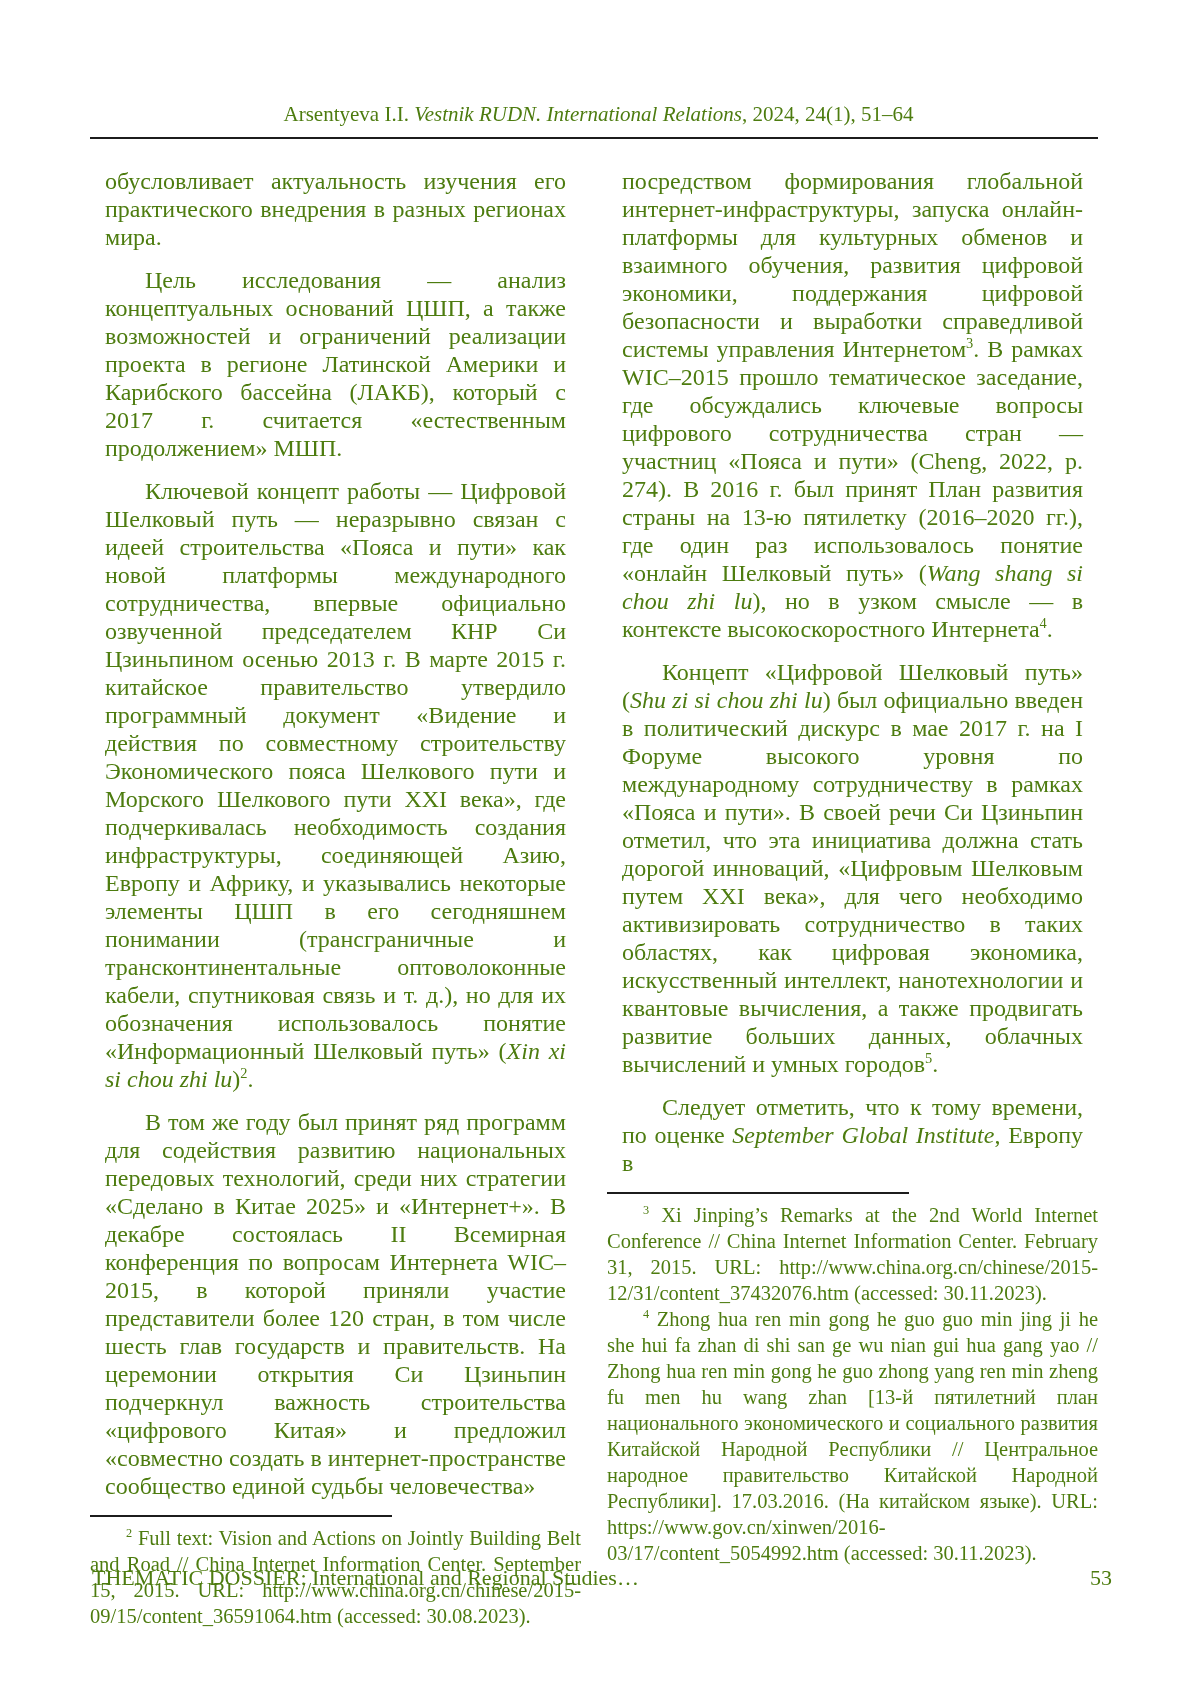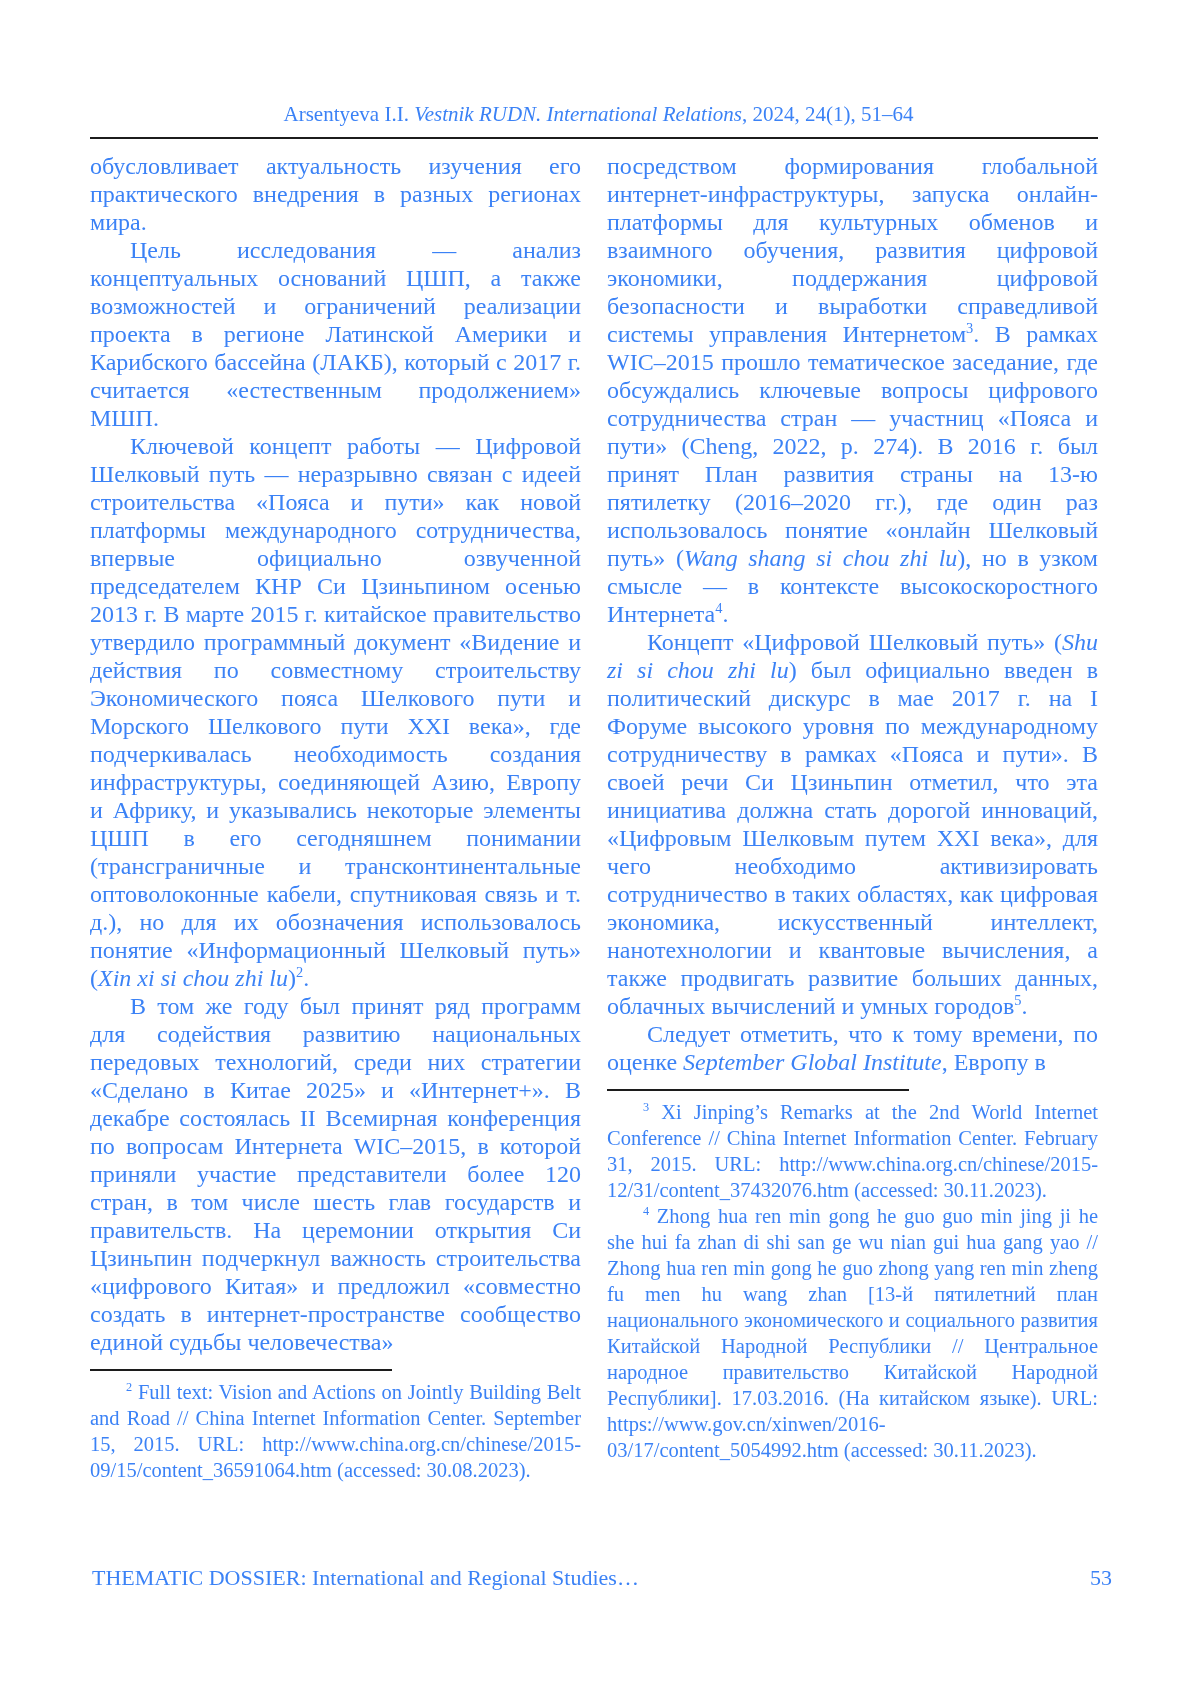--- a/index.html
+++ b/index.html
@@ -1,28 +1,28 @@
 <!DOCTYPE html>
 <html lang="ru"><head>
 <meta charset="utf-8">
 <style>
   html,body{margin:0;padding:0;background:#ffffff;}
   .page{
     position:relative;width:1200px;height:1698px;background:#ffffff;
-    font-family:"Liberation Serif","DejaVu Serif",serif;color:#3b82f6;overflow:hidden;border-radius:13px;
+    font-family:"Liberation Serif","DejaVu Serif",serif;color:#4d7c0f;overflow:hidden;border-radius:13px;
   }
   .running-head{
     position:absolute;top:102px;left:95px;right:98px;text-align:center;
     font-size:21px;line-height:24px;white-space:nowrap;
   }
   .running-head .it{font-style:italic;}
   .header-rule{position:absolute;top:137px;left:90px;width:1008px;height:0;border-top:2px solid #1c1c1c;}
   .content{position:absolute;top:152px;left:90px;width:1008px;display:flex;gap:26px;}
   .col{width:491px;flex:0 0 491px;}
-  .para{margin:0;font-size:24px;line-height:28px;text-align:justify;}
+  .para{margin:15px;font-size:24px;line-height:28px;text-align:justify;}
   .indent{text-indent:40px;}
   .heading{
     margin:26px 0 14px;font-size:24px;line-height:29px;
     font-weight:bold;text-align:center;
   }
   .it{font-style:italic;}
   .sup{font-size:60%;vertical-align:super;line-height:0;}
   .fn-rule{margin:13px 0 8px;width:302px;height:0;border:none;border-top:2px solid #1c1c1c;}
   .footnote{margin:0;font-size:20.5px;line-height:26px;text-align:justify;text-indent:36px;}
   .page-footer{

